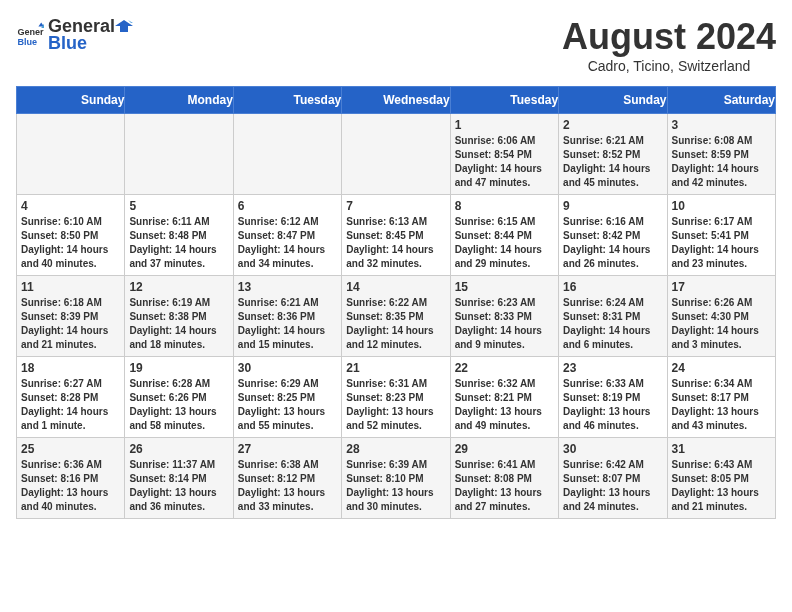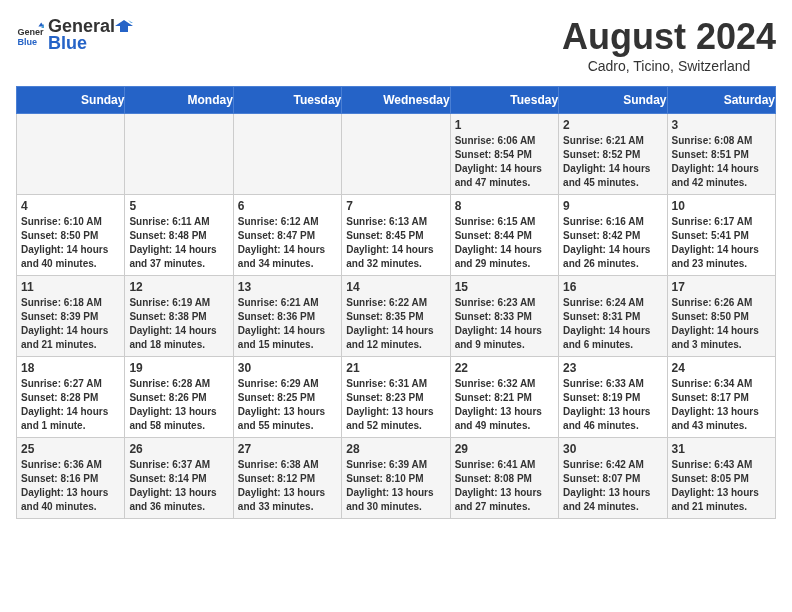--- a/index.html
+++ b/index.html
@@ -136,21 +136,21 @@
         </td>
         <td>
           <span class="day-number">2</span>
           <div class="day-info">Sunrise: 6:21 AM
 Sunset: 8:52 PM
 Daylight: 14 hours and 45 minutes.</div>
         </td>
         <td>
           <span class="day-number">3</span>
           <div class="day-info">Sunrise: 6:08 AM
-Sunset: 8:51 PM
+Sunset: 8:59 PM
 Daylight: 14 hours and 42 minutes.</div>
         </td>
       </tr>
       <tr>
         <td>
           <span class="day-number">4</span>
           <div class="day-info">Sunrise: 6:10 AM
 Sunset: 8:50 PM
 Daylight: 14 hours and 40 minutes.</div>
         </td>
@@ -224,35 +224,35 @@
         </td>
         <td>
           <span class="day-number">16</span>
           <div class="day-info">Sunrise: 6:24 AM
 Sunset: 8:31 PM
 Daylight: 14 hours and 6 minutes.</div>
         </td>
         <td>
           <span class="day-number">17</span>
           <div class="day-info">Sunrise: 6:26 AM
-Sunset: 8:50 PM
+Sunset: 4:30 PM
 Daylight: 14 hours and 3 minutes.</div>
         </td>
       </tr>
       <tr>
         <td>
           <span class="day-number">18</span>
           <div class="day-info">Sunrise: 6:27 AM
 Sunset: 8:28 PM
 Daylight: 14 hours and 1 minute.</div>
         </td>
         <td>
           <span class="day-number">19</span>
           <div class="day-info">Sunrise: 6:28 AM
-Sunset: 8:26 PM
+Sunset: 6:26 PM
 Daylight: 13 hours and 58 minutes.</div>
         </td>
         <td>
           <span class="day-number">30</span>
           <div class="day-info">Sunrise: 6:29 AM
 Sunset: 8:25 PM
 Daylight: 13 hours and 55 minutes.</div>
         </td>
         <td>
           <span class="day-number">21</span>
@@ -281,21 +281,21 @@
       </tr>
       <tr>
         <td>
           <span class="day-number">25</span>
           <div class="day-info">Sunrise: 6:36 AM
 Sunset: 8:16 PM
 Daylight: 13 hours and 40 minutes.</div>
         </td>
         <td>
           <span class="day-number">26</span>
-          <div class="day-info">Sunrise: 6:37 AM
+          <div class="day-info">Sunrise: 11:37 AM
 Sunset: 8:14 PM
 Daylight: 13 hours and 36 minutes.</div>
         </td>
         <td>
           <span class="day-number">27</span>
           <div class="day-info">Sunrise: 6:38 AM
 Sunset: 8:12 PM
 Daylight: 13 hours and 33 minutes.</div>
         </td>
         <td>

